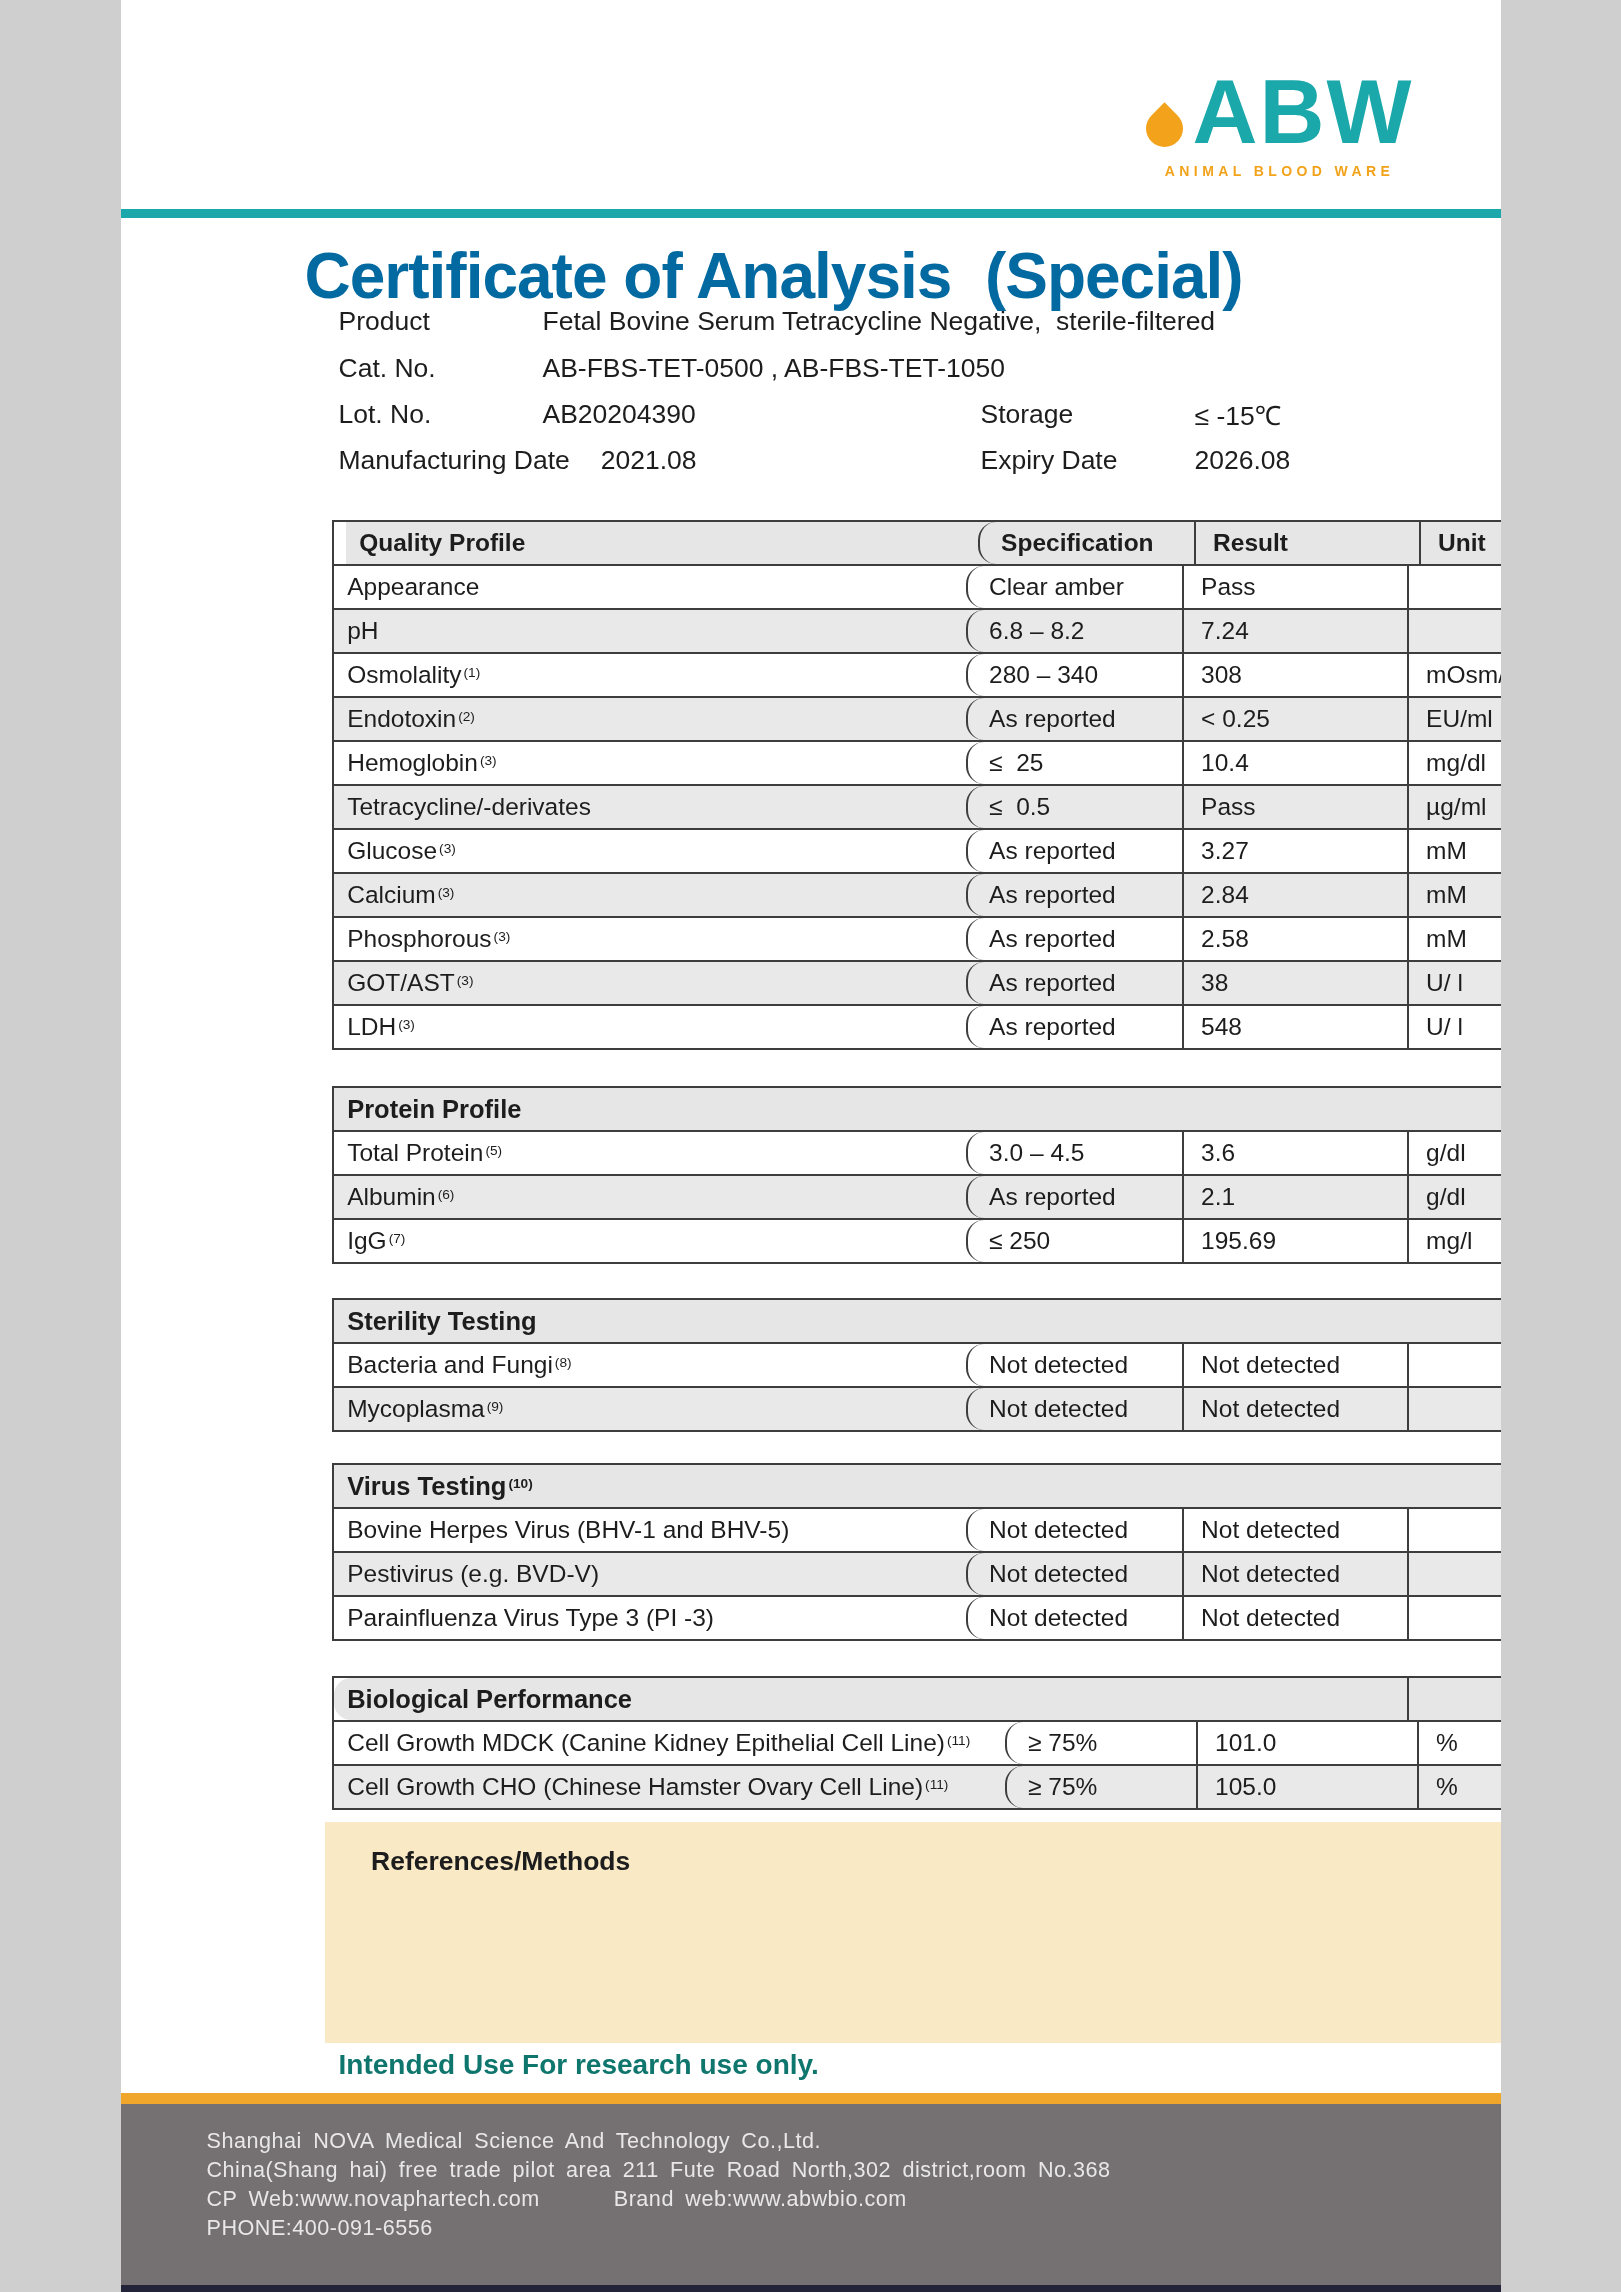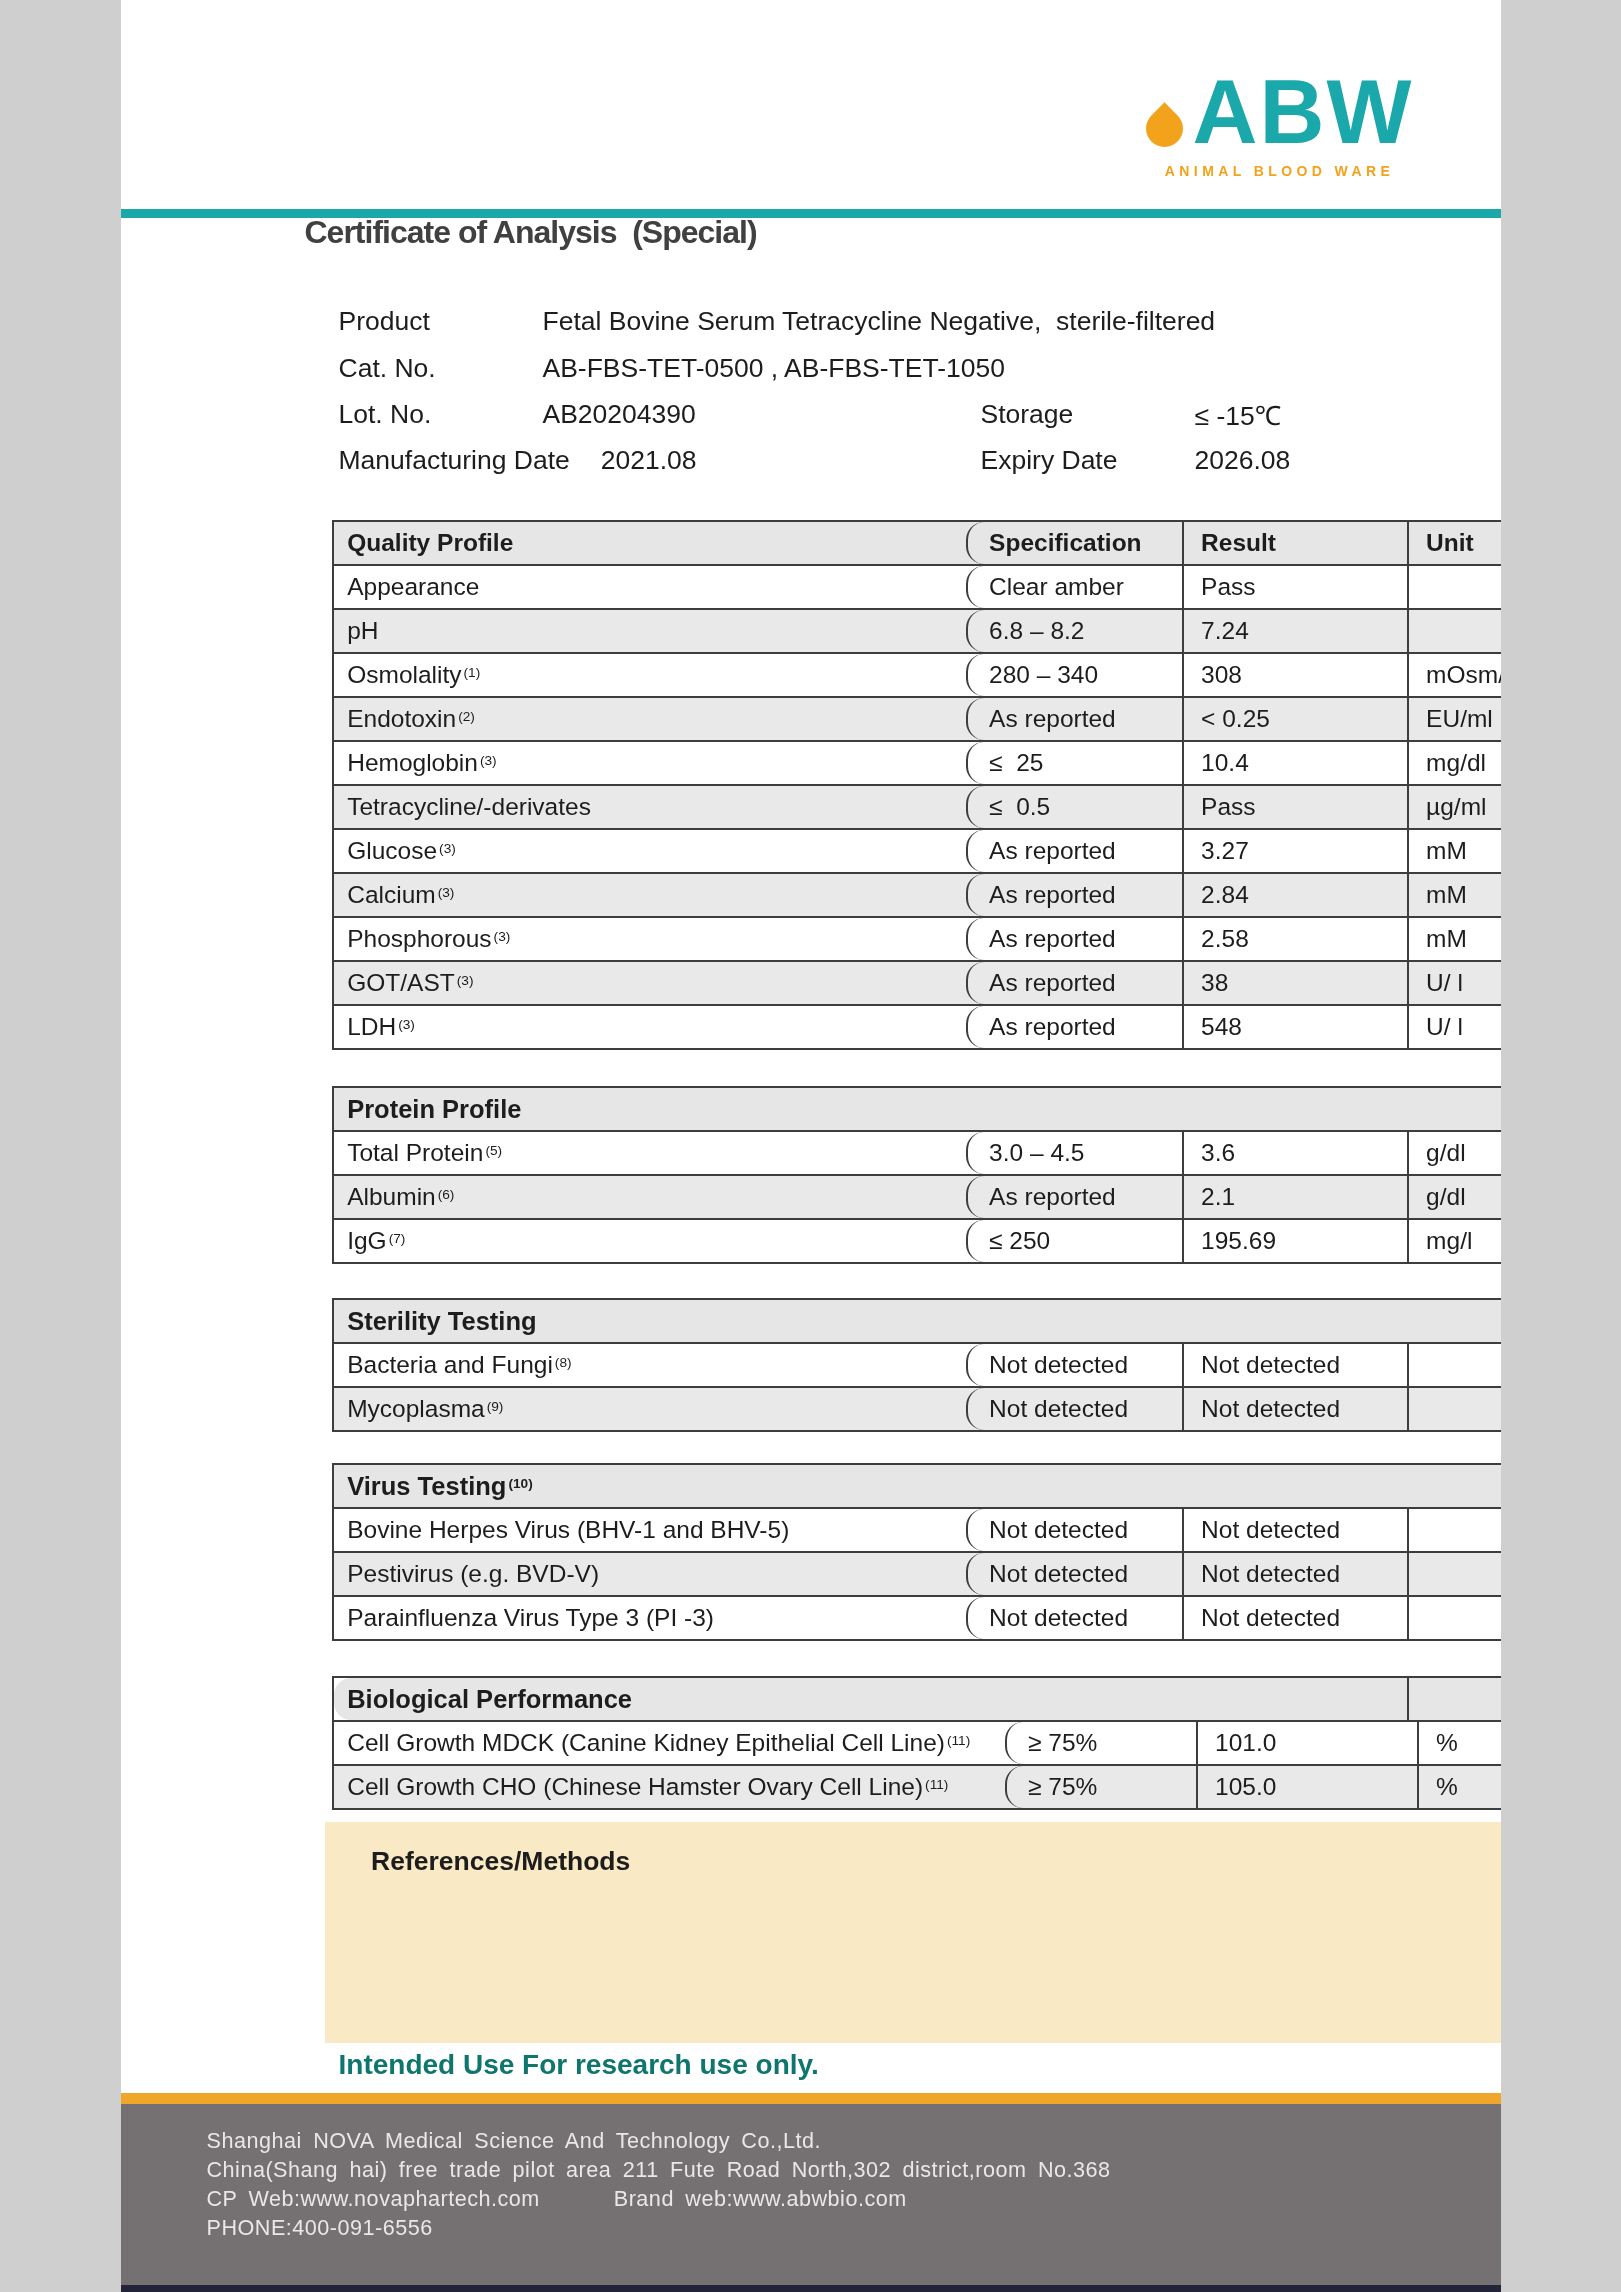--- a/index.html
+++ b/index.html
@@ -19,35 +19,35 @@
   }
   .logo-letters {
     font-size:90px; line-height:94px; font-weight:800; color:#1ba8aa;
     letter-spacing:2px;
   }
   .logo-tagline {
     margin-top:3.9px; color:#f2a31b; font-size:14px; font-weight:700;
     letter-spacing:4.4px; white-space:nowrap;
   }
   
-  .title { position:absolute; left:184px; top:214px; font-size:32px; font-weight:700; letter-spacing:-1px; color:#404040; }
+  .title { position:absolute; left:184px; top:239px; font-size:64px; font-weight:700; letter-spacing:-1px; color:#0369a1; }
   .info { position:absolute; left:218px; top:302px; width:1274px; font-size:26.5px; }
   .irow { position:absolute; left:0; height:39px; display:flex; align-items:center; white-space:nowrap; }
   .ilabel { width:204px; flex:0 0 auto; }
   .ilabel.auto { width:auto; margin-right:31px; }
   .right-pair { position:absolute; left:642px; display:flex; align-items:center; }
   .right-pair .ilabel { width:214px; }
   
   .tbl {
     position:absolute; left:211px; width:1275px; box-sizing:border-box;
     border:2px solid #3d3d3d; font-size:24.5px;
   }
   .trow { display:grid; grid-template-columns:632px 216px 225px 202px; box-sizing:border-box; }
   .tbl.bio .trow { grid-template-columns:671px 191px 221px 192px; }
-  .thead { height:42px; background:#e6e6e6; font-weight:700; }
+  .thead { height:42px; background:#e6e6e6; font-weight:700;margin-left:12px; }
   .tbody .trow { height:44px; border-top:2.9px solid #3d3d3d; }
   .tbody .trow:nth-child(even) { background:#e9e9e9; }
   .c { display:flex; align-items:center; box-sizing:border-box; overflow:hidden; white-space:nowrap; }
   .c + .c { border-left:2px solid #3d3d3d; }
   .c.name { padding-left:13.7px; }
   .c.spec { padding-left:21.6px;border-radius:18px; }
   .c.result { padding-left:17.6px; }
   .c.unit { padding-left:17.6px; }
   .band { height:42px; background:#e6e6e6; display:flex; align-items:center; padding-left:13.7px; font-weight:700; font-size:25.5px; box-sizing:border-box; }
   .band-split { display:grid; grid-template-columns:1073px 202px; height:42px; background:#e6e6e6; box-sizing:border-box;border-radius:17px; }

